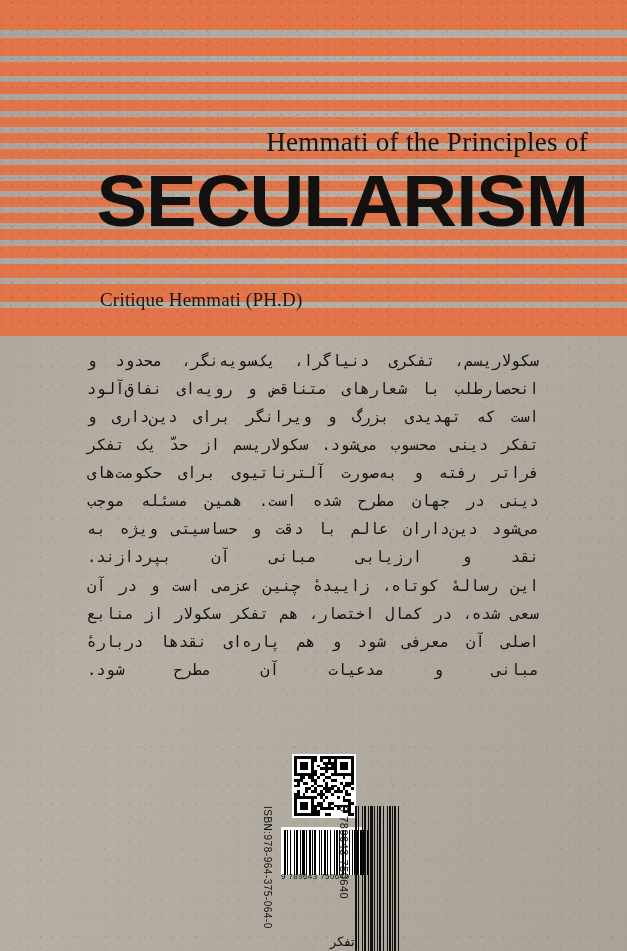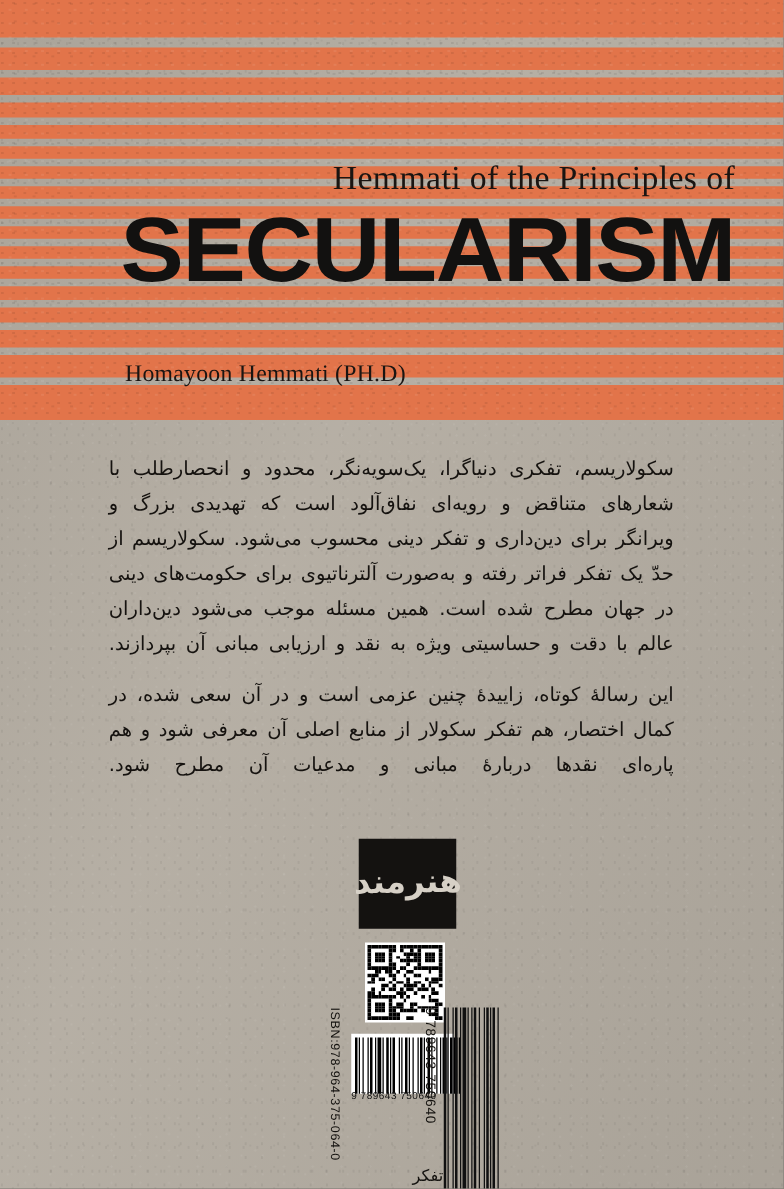--- a/index.html
+++ b/index.html
@@ -100,21 +100,21 @@
     direction: rtl;
     text-align: justify;
     text-align-last: justify;
     font-family: "DejaVu Sans", sans-serif;
     font-size: 15.6px;
     line-height: 28px;
     color: #15120f;
     letter-spacing: 0.4px;
     word-spacing: 1px;
   }
-  .blurb p { margin: 13px 0 1px 0; }
+  .blurb p { margin: 0 0 1px 0; font-family: Liberation Mono, monospace; }
   
   .logo {
     position: absolute;
     left: 287px;
     top: 671px;
     width: 78px;
     height: 72px;
     background: #141210;
     display: flex;
     align-items: center;
@@ -250,31 +250,28 @@
         <div class="stripe" style="top: 308px; height: 28px; background: rgb(226, 116, 74);"></div>
       </div>
     <div class="grain-overlay"></div>
 
     <div class="title-wrap">
       <div class="title-line1">Hemmati of the Principles of</div>
     </div>
 
     <div class="title-main">SECULARISM</div>
 
-    <div class="author">Homayoon Hemmati (PH.D)</div>
+    <div class="author">Critique Hemmati (PH.D)</div>
   </div>
 
   <div class="blurb">
     <p>سکولاریسم، تفکری دنیاگرا، یک‌سویه‌نگر، محدود و انحصارطلب با شعارهای متناقض و رویه‌ای نفاق‌آلود است که تهدیدی بزرگ و ویرانگر برای دین‌داری و تفکر دینی محسوب می‌شود. سکولاریسم از حدّ یک تفکر فراتر رفته و به‌صورت آلترناتیوی برای حکومت‌های دینی در جهان مطرح شده است. همین مسئله موجب می‌شود دین‌داران عالم با دقت و حساسیتی ویژه به نقد و ارزیابی مبانی آن بپردازند.</p>
     <p>این رسالهٔ کوتاه، زاییدهٔ چنین عزمی است و در آن سعی شده، در کمال اختصار، هم تفکر سکولار از منابع اصلی آن معرفی شود و هم پاره‌ای نقدها دربارهٔ مبانی و مدعیات آن مطرح شود.</p>
   </div>
 
-  <div class="logo">
-    <div class="logo-inner">هنر‌مند</div>
-  </div>
 
   <div class="qr">
     <div class="qr-grid" id="qr-grid" style="grid-template-columns: repeat(21, 1fr); grid-template-rows: repeat(21, 1fr);">
         <div style="background: rgb(0, 0, 0);"></div>
         <div style="background: rgb(0, 0, 0);"></div>
         <div style="background: rgb(0, 0, 0);"></div>
         <div style="background: rgb(0, 0, 0);"></div>
         <div style="background: rgb(0, 0, 0);"></div>
         <div style="background: rgb(0, 0, 0);"></div>
         <div style="background: rgb(0, 0, 0);"></div>

